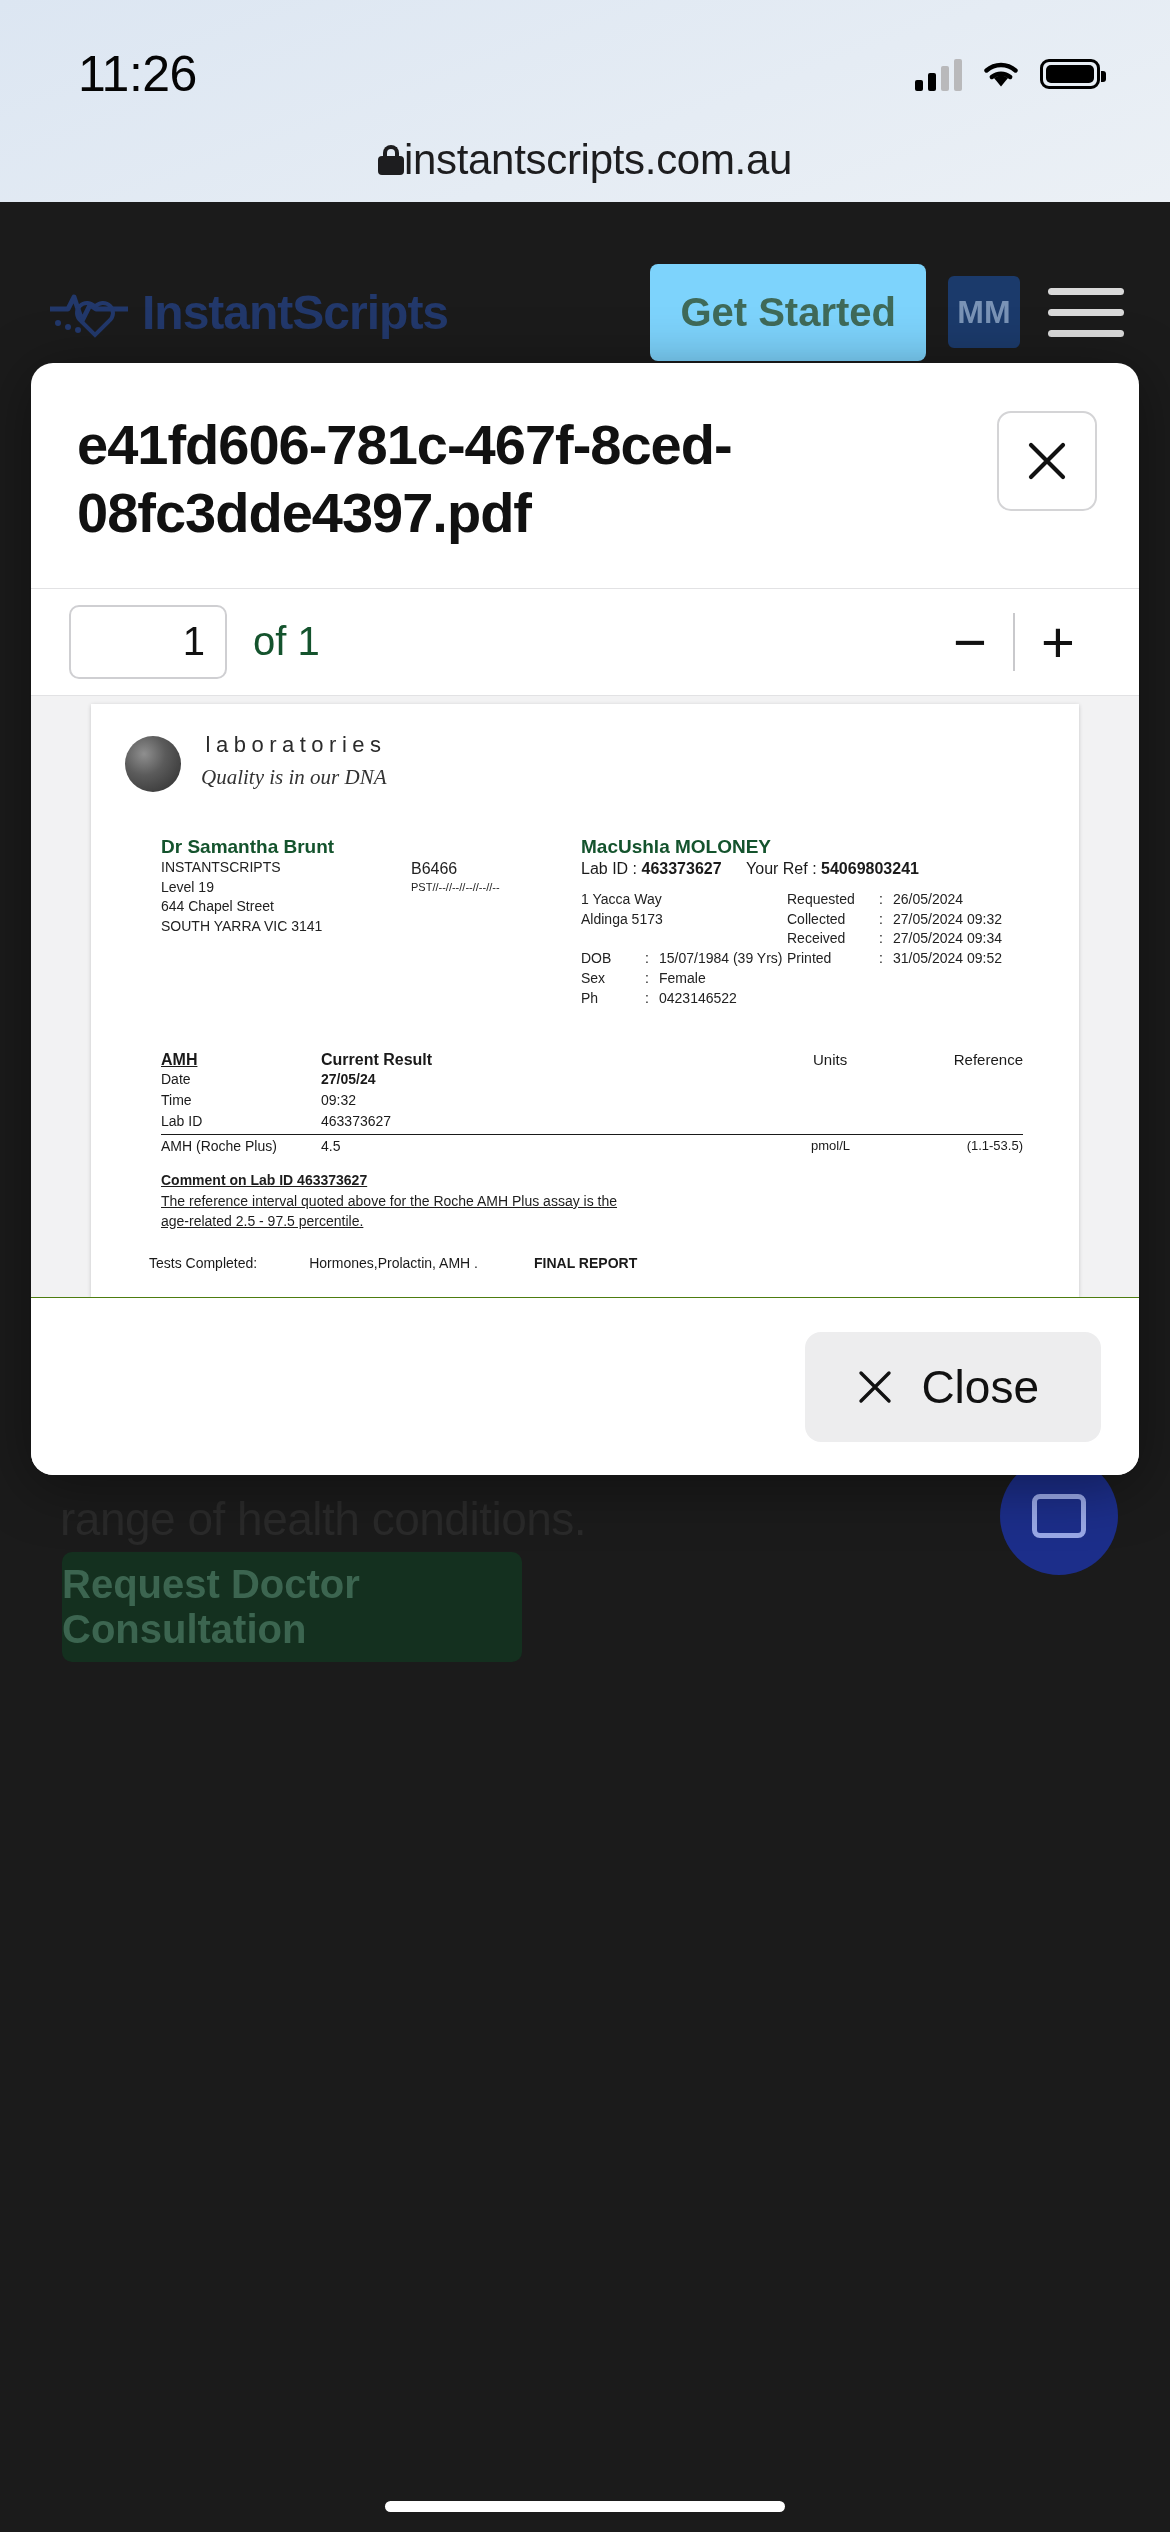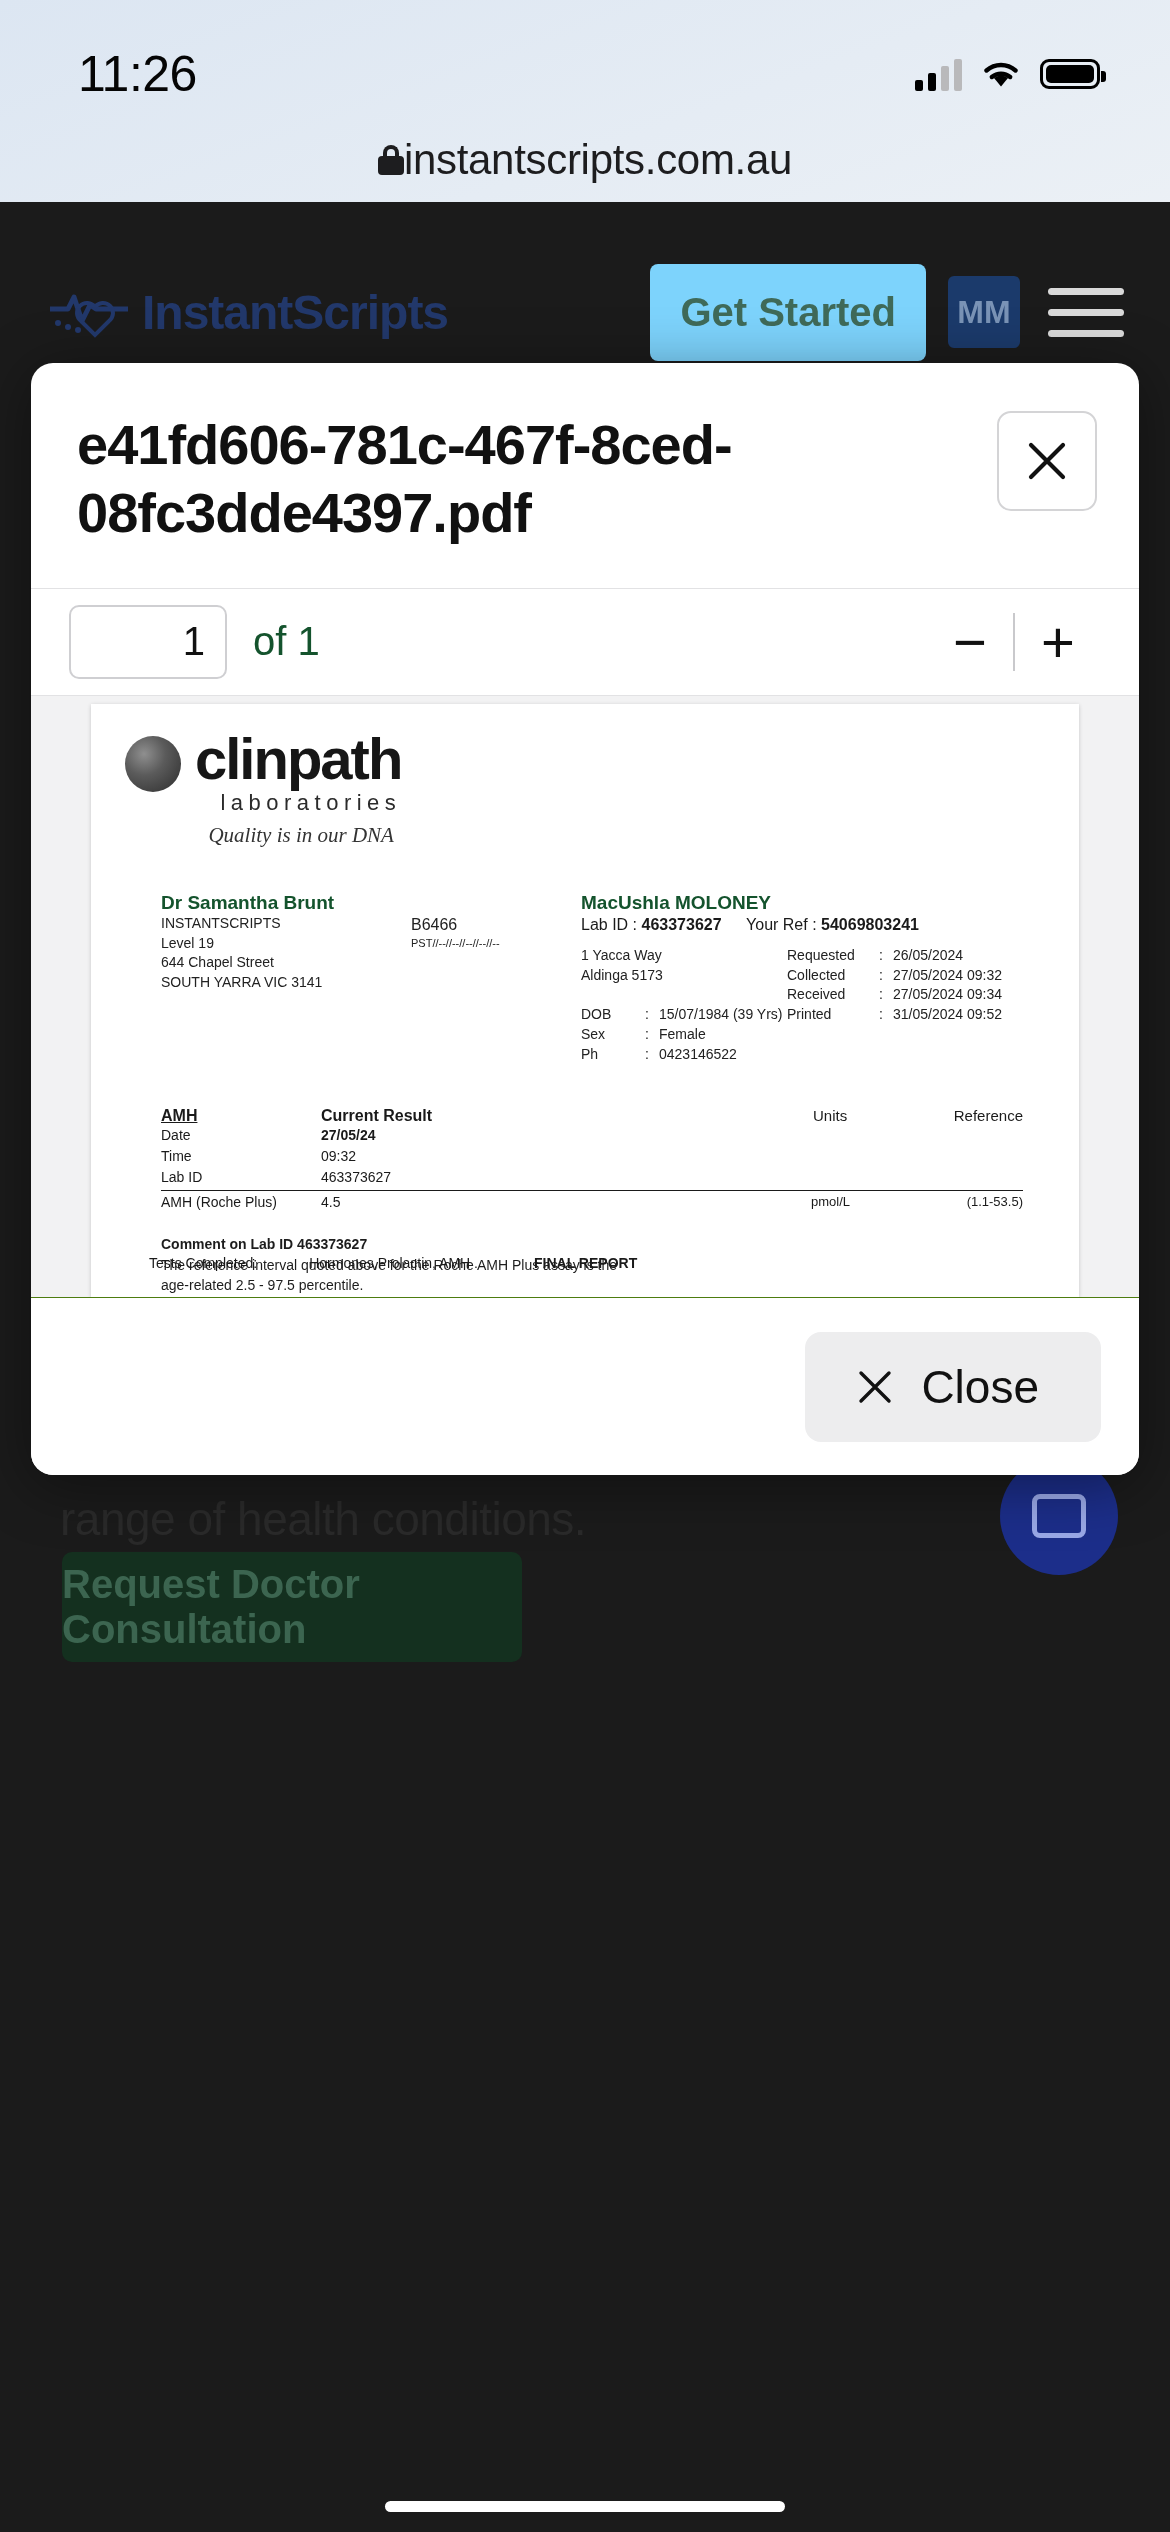--- a/index.html
+++ b/index.html
@@ -192,21 +192,21 @@
   .res-units { margin-left: auto; width: 210px; display:flex; justify-content:space-between; font-size: 15px;}
   .res-row { display:flex; font-size: 14px; line-height: 1.5; }
   .res-row .a { width: 160px; }
   .res-row .b { width: 260px; }
   .res-underline { border-bottom: 1.5px solid #1a1a1a; margin-top: 2px; }
   .res-val-row { display:flex; font-size: 14px; padding-top: 3px; }
   .res-val-row .a { width: 160px; }
   .res-val-row .b { width: 60px; }
   .res-val-row .u { margin-left: auto; width: 212px; display:flex; justify-content:space-between; font-size: 13px; }
 
-  .comment { margin-top: 24px; padding: 0 22px 0 36px; font-size: 14px; line-height: 1.48; color:#1d1d1d; }
+  .comment { margin-top: 16px; padding: 0 22px 0 36px; font-size: 14px; line-height: 1.48; color:#1d1d1d;text-decoration:underline; }
   .comment .ch { font-weight: 700; }
 
   .footer-line {
     position: absolute; bottom: 26px; left: 58px; right: 40px;
     display:flex; gap: 34px; font-size: 14px; align-items: baseline;
   }
   .footer-line .f2 { margin-left: 18px; }
   .footer-line .f3 { font-weight: 700; margin-left: 22px; }
 
   
@@ -307,21 +307,20 @@
       </div>
     </div>
 
     <div class="pdf-view">
       <div class="pdf-page">
 
         <div class="lp-head">
           <div class="lp-dot"></div>
           <div>
             <div class="lp-brand">
-              <div class="b1">clinpath</div>
               <div class="b2">laboratories</div>
             </div>
             <div class="lp-tag">Quality is in our DNA</div>
           </div>
         </div>
 
         <div class="rep-cols">
           <div class="rep-left">
             <div class="nm">Dr Samantha Brunt</div>
             <div style="display:flex;">

